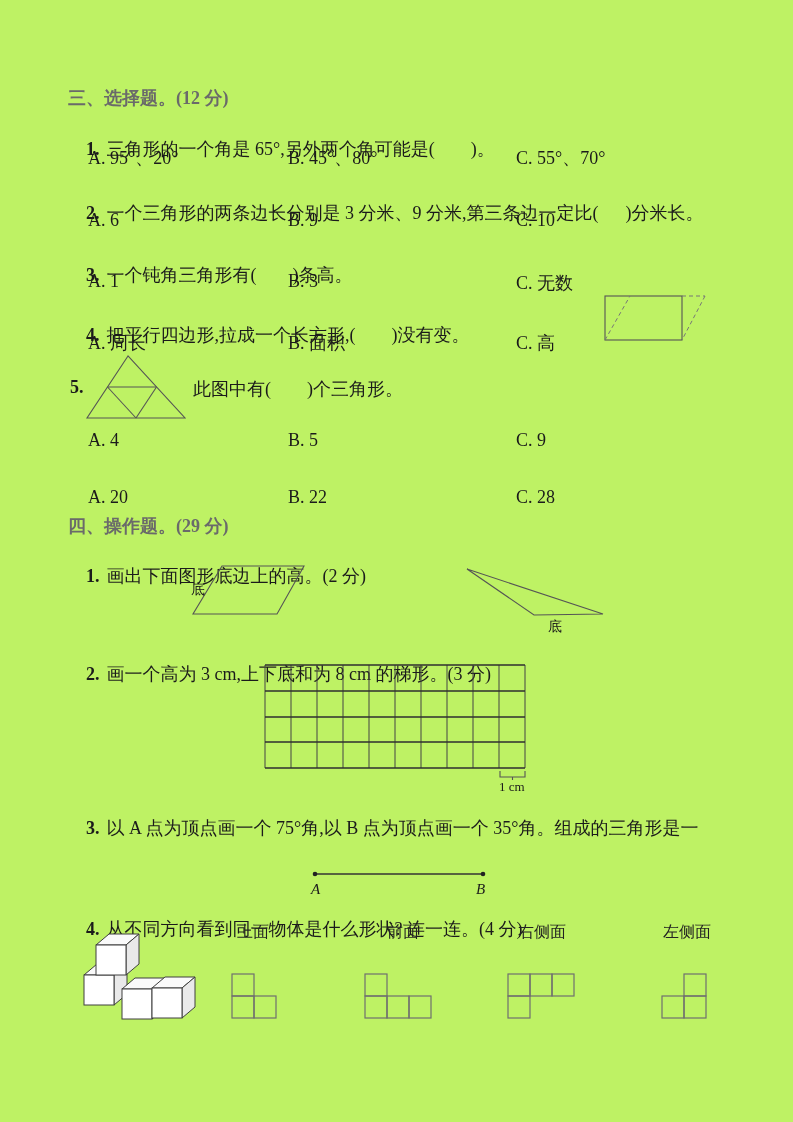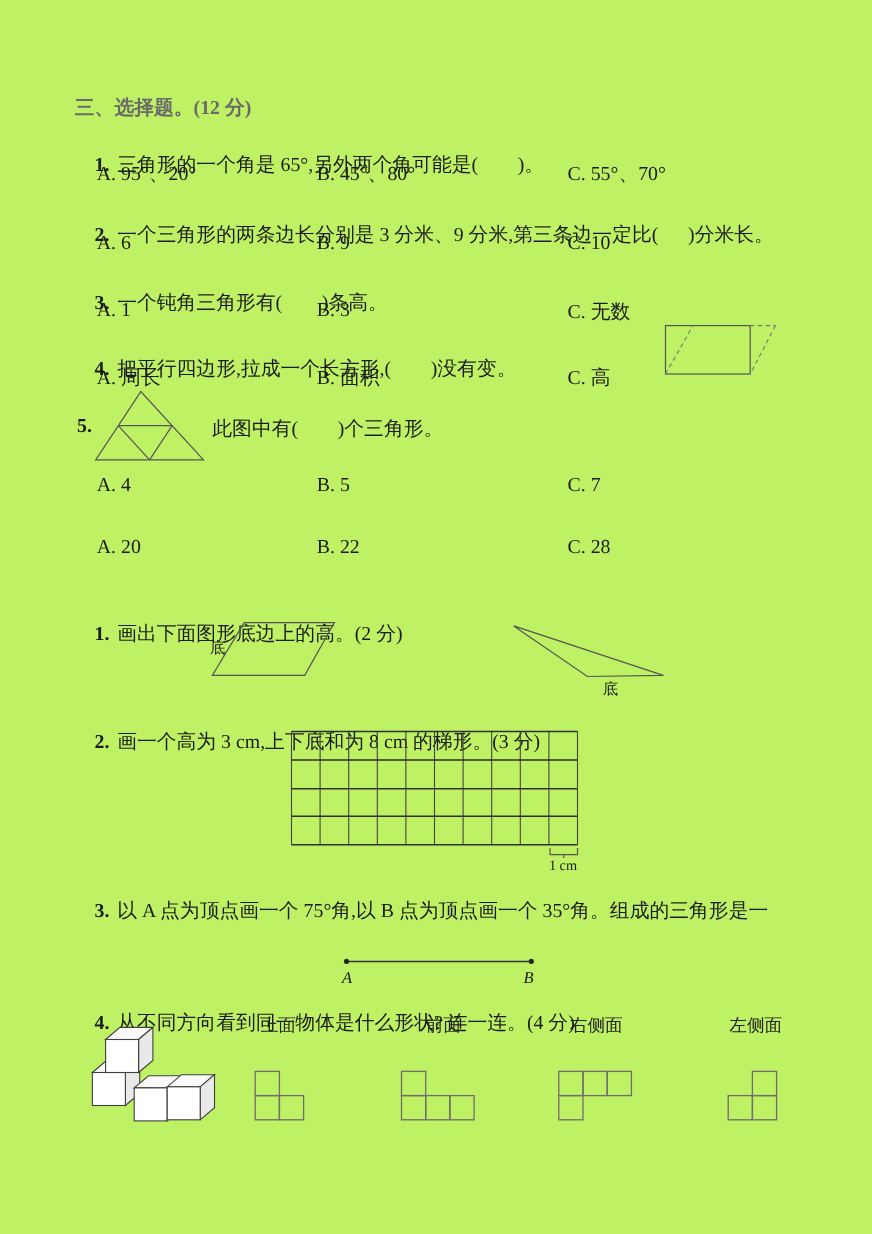--- a/index.html
+++ b/index.html
@@ -70,26 +70,27 @@
   <div class="abs qline qnum" style="left:70px;top:377px">5.</div>
   <svg style="left:84px;top:352px" width="106" height="72">
     <polygon class="sline" points="44,4 3,66 101,66"></polygon>
     <path class="sline" d="M23.5 35 H72.5"></path>
     <path class="sline" d="M23.5 35 L52 66"></path>
     <path class="sline" d="M72.5 35 L52 66"></path>
   </svg>
   <div class="abs qline" style="left:193px;top:377px">此图中有(        )个三角形。</div>
   <div class="abs opt" style="left:88px;top:430px">A. 4</div>
   <div class="abs opt" style="left:288px;top:430px">B. 5</div>
-  <div class="abs opt" style="left:516px;top:430px">C. 7</div>
+  <div class="abs opt" style="left:516px;top:430px">C. 9</div>
 
   <div class="abs opt" style="left:88px;top:487px">A. 20</div>
   <div class="abs opt" style="left:288px;top:487px">B. 22</div>
   <div class="abs opt" style="left:516px;top:487px">C. 28</div>
 
+  <div class="abs sec-title" style="left:68px;top:514px">四、操作题。(29 分)</div>
 
   <div class="abs qline" style="left:68px;top:543px">
     <span class="qnum">1.</span><span>画出下面图形底边上的高。(2 分)</span>
   </div>
   <svg style="left:180px;top:558px" width="145" height="72">
     <polygon class="sline" points="42,8 124,8 97,56 13,56"></polygon>
     <text class="svg-label" x="11" y="36">底</text>
   </svg>
   <svg style="left:455px;top:562px" width="170" height="74">
     <polygon class="sline" points="12,7 79,53 148,52"></polygon>

